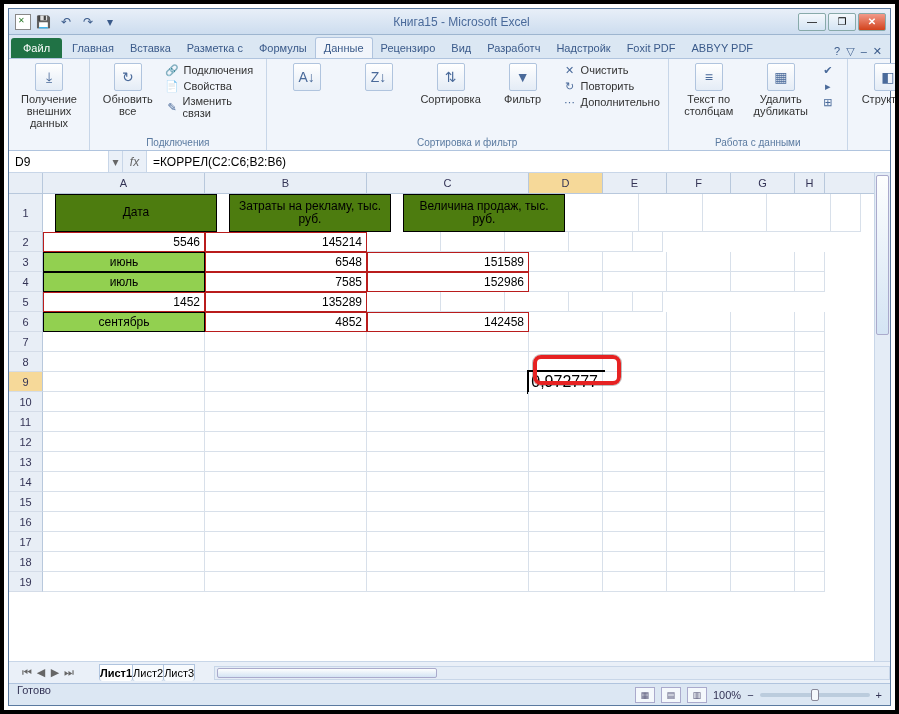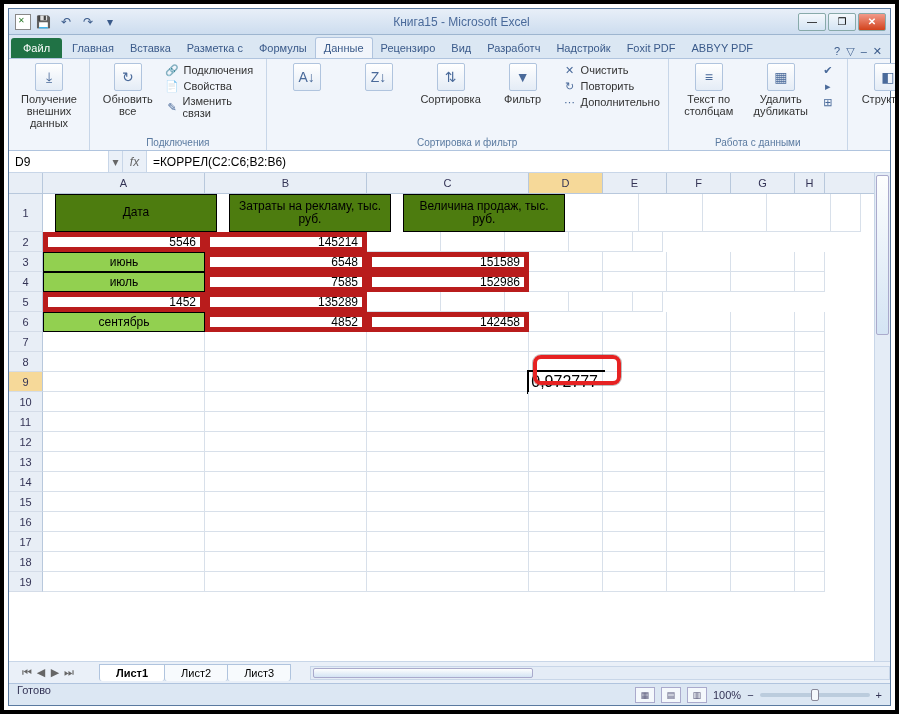--- a/index.html
+++ b/index.html
@@ -51,29 +51,29 @@
   .rowhdrs { display: flex; flex-direction: column; }
   .rowhdr { width: 34px; height: 20px; border-bottom: 1px solid #d4dce8; border-right: 1px solid #b8c8dc; display:flex;align-items:center;justify-content:center;font-size:11px;background:#e8eef6;color:#335; }
   .rowhdr.tall { height: 38px; }
   .rowhdr.sel { background: #f6d999; }
   .cells { position: relative; }
   .crow { display: flex; }
   .cell { height: 20px; border-right: 1px solid #d8e0ea; border-bottom: 1px solid #d8e0ea; font-size: 12px; display: flex; align-items: center; padding: 0 4px; }
   .crow.tall .cell { height: 38px; }
   .hdr-cell { background: #4d7c0f; text-align: center; justify-content: center; border: 1px solid #000; margin-left: 12px; }
   .month-cell { background: #92d050; text-align: center; justify-content: center; border: 1px solid #000; }
-  .data-cell { text-align: right; justify-content: flex-end; border: 5px solid #b91c1c; background:#fff;}
+  .data-cell { text-align: right; justify-content: flex-end; border: 1px solid #b91c1c; background:#fff;}
   .cell.cD, .cell.cE, .cell.cF, .cell.cG, .cell.cH { background: #fff; }
   .result { text-align: right; justify-content: flex-end; font-size: 16px; }
   .sel-highlight { position: absolute; border: 4px solid #e62222; border-radius: 8px; box-shadow: 0 0 0 1px rgba(0,0,0,.25); pointer-events: none; }
   
   .sheettabs { height: 22px; background: #eaf0f8; border-top: 1px solid #c8d6e8; display: flex; align-items: center; font-size: 11px; padding-left: 30px; gap:0; }
   .sheet-nav { display:flex; gap:2px; position:absolute; left:12px; }
   .sheet-nav span { width:12px; text-align:center; color:#666; cursor:pointer; }
-  .stab { padding: 2px 16px; border: 1px solid #b0c4de; border-bottom:none; background: #f7fafd; border-radius: 0 0 3px 3px; cursor:pointer; margin-right:-1px; }
+  .stab { padding: 2px 0; border: 1px solid #b0c4de; border-bottom:none; background: #f7fafd; border-radius: 0 0 3px 3px; cursor:pointer; margin-right:-1px; }
   .stab.active { background: #fff; font-weight: bold; }
   .hscroll { flex:1; margin-left:20px; height:14px; background:#e4ecf6; border:1px solid #c8d6e8; position:relative; }
   .hscroll .thumb { position:absolute; left:2px; top:1px; height:10px; width:220px; background:linear-gradient(#fdfefe,#d4e4f4); border:1px solid #aac; border-radius:2px; }
   .statusbar { height: 22px; background: #dce7f3; border-top: 1px solid #b0c4de; display: flex; font-size: 11px; padding: 0 8px; color:#335; }
   .status-right { margin-left:auto; display:flex; align-items:center; gap:6px; }
   .viewbtn { width:20px; height:16px; border:1px solid #aac; background:#f4f8fc; display:flex;align-items:center;justify-content:center;font-size:9px;color:#557;cursor:pointer; }
   .zoom-slider { width:110px; height:4px; background:#bcd; position:relative; border-radius:2px; }
   .zoom-slider .zthumb { position:absolute; left:50%; top:-4px; width:8px; height:12px; background:#f4f8fc; border:1px solid #889; border-radius:2px; transform:translateX(-50%); }
   .vscroll { position:absolute; right:0; top:0; bottom:0; width:16px; background:#e4ecf6; border-left:1px solid #c8d6e8; }
   .vscroll .vthumb { position:absolute; top:2px; left:1px; right:1px; height:160px; background:linear-gradient(#fdfefe,#d4e4f4); border:1px solid #aac; border-radius:2px; }

